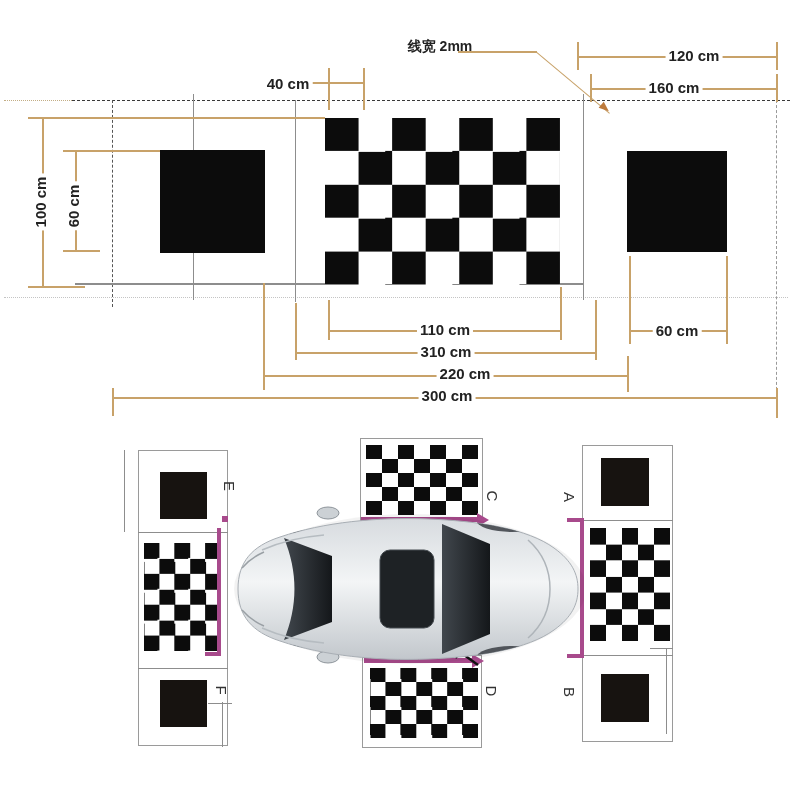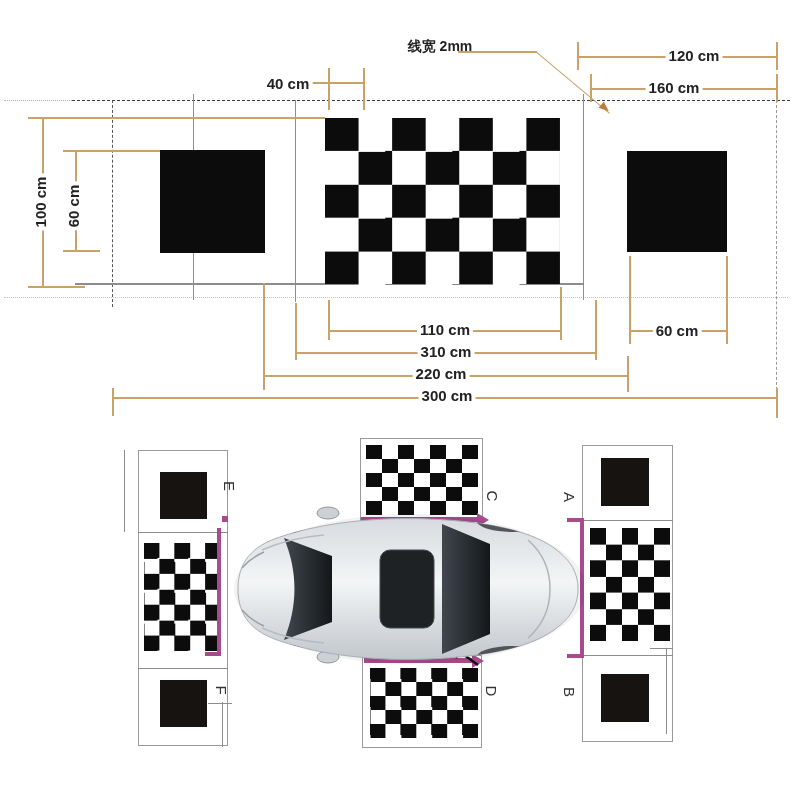--- a/index.html
+++ b/index.html
@@ -96,21 +96,21 @@
   <div class="lbl" style="left:677px;top:331px;">60 cm</div>
 
   <div class="vl" style="left:295px;top:303px;height:57px;"></div>
   <div class="vl" style="left:595px;top:300px;height:60px;"></div>
   <div class="hl" style="left:295px;top:352px;width:300px;"></div>
   <div class="lbl" style="left:446px;top:352px;">310 cm</div>
 
   <div class="vl" style="left:263px;top:283px;height:107px;"></div>
   <div class="vl" style="left:627px;top:356px;height:36px;"></div>
   <div class="hl" style="left:263px;top:375px;width:364px;"></div>
-  <div class="lbl" style="left:441px;top:374px;text-align:center;">220 cm</div>
+  <div class="lbl" style="left:465px;top:374px;text-align:center;">220 cm</div>
 
   <div class="vl" style="left:112px;top:388px;height:28px;"></div>
   <div class="vl" style="left:776px;top:388px;height:30px;"></div>
   <div class="hl" style="left:112px;top:397px;width:664px;"></div>
   <div class="lbl" style="left:447px;top:396px;">300 cm</div>
 
   <div class="board" style="left:138px;top:450px;width:90px;height:296px;"></div>
   <div class="vg" style="left:124px;top:450px;height:82px;"></div>
   <div class="hg" style="left:138px;top:532px;width:90px;height:1px;"></div>
   <div class="hg" style="left:138px;top:668px;width:90px;height:1px;"></div>

